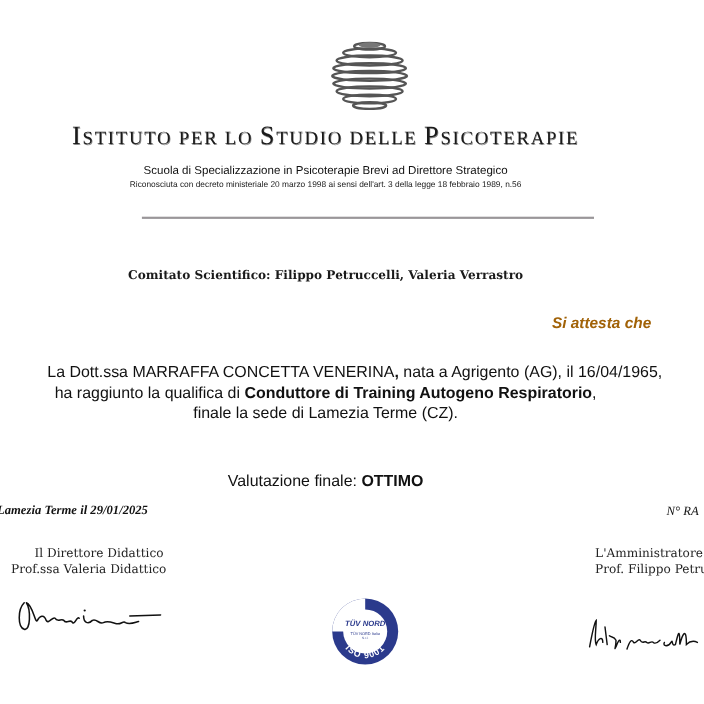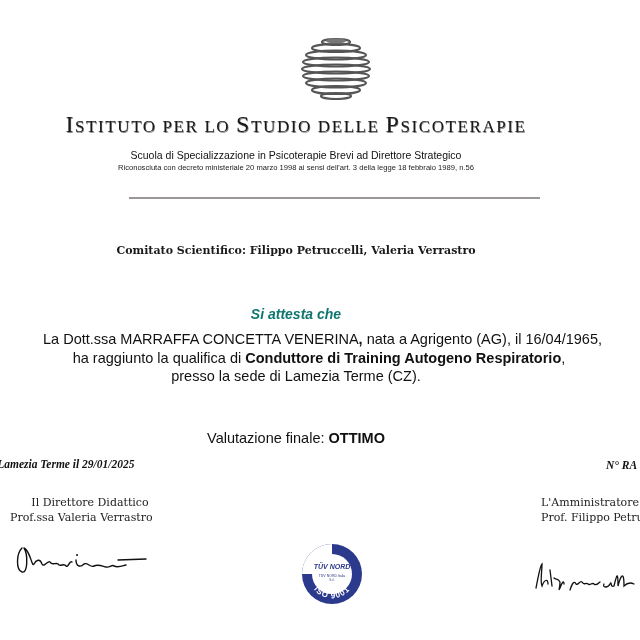--- a/index.html
+++ b/index.html
@@ -26,39 +26,39 @@
       top: 163px; font-family: "Liberation Sans", sans-serif;
       font-size: 7.6px; color: #222;
     }
     #rule {
       left: 129px; top: 197px; width: 411px; height: 2px; background: #9a9699;
     }
     #committee {
       top: 244px; font-family: "DejaVu Serif", serif; font-size: 11px; color: #1a1a1a; font-weight: bold;
     }
     #attest {
-      top: 306px; font-family: "Liberation Sans", sans-serif;
-      font-size: 14px; font-weight: bold; font-style: italic; color: #0f766e;
+      top: 285px; font-family: "Liberation Sans", sans-serif;
+      font-size: 14px; font-weight: bold; font-style: italic; color: #a16207; text-align: right;
     }
     .body-line {
       font-family: "Liberation Sans", sans-serif; font-size: 14.5px; color: #111;
     }
     #line1 { top: 331px; left: 43px; }
-    #line2 { top: 350px; margin-left: 23px; }
+    #line2 { top: 350px; }
     #line3 { top: 368px; }
     #line4 { top: 386px; margin-top: 44px; }
     b { font-weight: bold; }
 
     #place-date {
       left: -20px; top: 458px; font-family: "Liberation Serif", serif;
       font-size: 11.5px; font-weight: bold; font-style: italic; color: #111;
     }
     #reg-number {
       left: 606px; top: 459px; font-family: "Liberation Serif", serif;
-      font-size: 11.5px; font-weight: bold; font-style: italic; color: #111;
+      font-size: 11.5px; font-weight: normal; font-style: italic; color: #111;
     }
     .sig-label {
       font-family: "DejaVu Serif", serif; font-size: 11px; color: #222;
     }
     #left-role { left: 30px; width: 120px; top: 496px; text-align: center; }
     #left-name { left: 10px; width: 138px; top: 511px; text-align: center; }
     #right-role { left: 541px; top: 496px; }
     #right-name { left: 541px; top: 511px; }
 
     #sig-left { left: 14px; top: 540px; width: 140px; height: 40px; }
@@ -97,30 +97,30 @@
 <div id="committee" class="abs center">Comitato Scientifico: Filippo Petruccelli, Valeria Verrastro</div>
 
 <div id="attest" class="abs center">Si attesta che</div>
 
 <div id="line1" class="abs body-line">
   <span>La Dott.ssa MARRAFFA CONCETTA VENERINA</span><b>,</b><span> nata a Agrigento (AG), il 16/04/1965,</span>
 </div>
 <div id="line2" class="abs center body-line">
   <span>ha raggiunto la qualifica di </span><b>Conduttore di Training Autogeno Respiratorio</b><span>,</span>
 </div>
-<div id="line3" class="abs center body-line">presso la sede di Lamezia Terme (CZ).</div>
+<div id="line3" class="abs center body-line">finale la sede di Lamezia Terme (CZ).</div>
 <div id="line4" class="abs center body-line">
   <span>Valutazione finale: </span><b>OTTIMO</b>
 </div>
 
 <div id="place-date" class="abs">o a Lamezia Terme il 29/01/2025</div>
 <div id="reg-number" class="abs">N° RA</div>
 
 <div id="left-role" class="abs sig-label">Il Direttore Didattico</div>
-<div id="left-name" class="abs sig-label">Prof.ssa Valeria Verrastro</div>
+<div id="left-name" class="abs sig-label">Prof.ssa Valeria Didattico</div>
 <div id="right-role" class="abs sig-label">L'Amministratore Unic</div>
 <div id="right-name" class="abs sig-label">Prof. Filippo Petrucce</div>
 
 <div id="sig-left" class="abs">
   <svg width="140" height="40" viewBox="0 0 140 40">
     <path d="M8 8 C2 14, 2 30, 8 32 C14 34, 14 14, 10 8 M10 8 C16 10, 18 28, 20 24 C22 20, 26 18, 28 24 C30 28, 34 20, 36 22 C38 26, 42 22, 44 24 C46 28, 50 22, 52 26 C54 28, 56 20, 58 22 M62 20 C62 26, 66 28, 70 24 C74 22, 76 28, 80 26 C84 24, 88 26, 92 27 C96 28, 98 24, 100 26 C104 28, 108 26, 112 25 M104 20 L132 19" fill="none" stroke="#111" stroke-width="1.4" stroke-linecap="round"></path>
     <circle cx="63" cy="15" r="1" fill="#111"></circle>
   </svg>
 </div>
 

